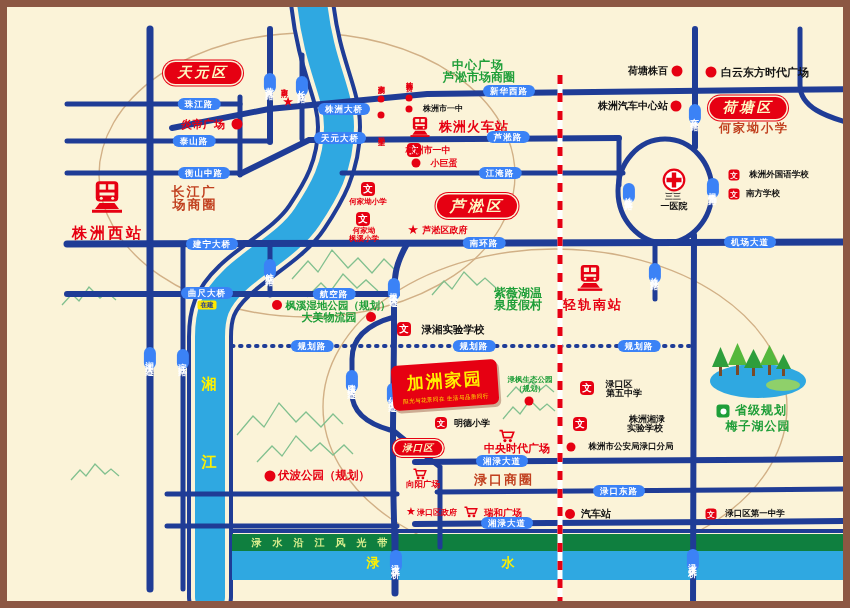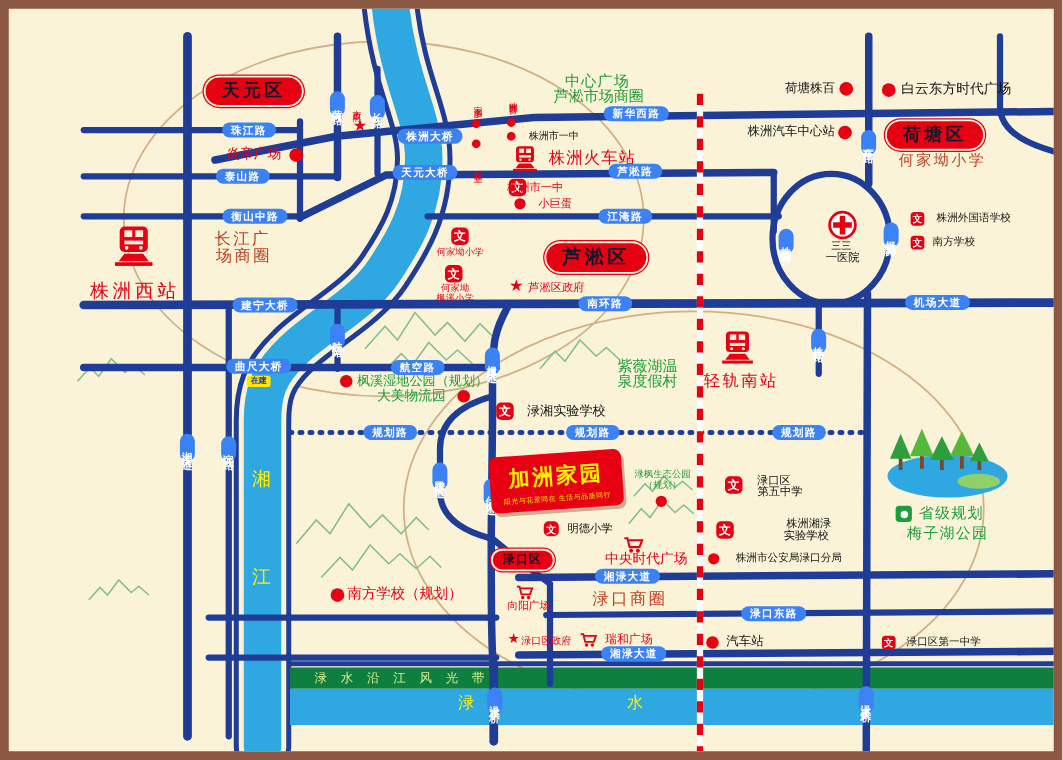--- a/index.html
+++ b/index.html
@@ -1,37 +1,37 @@
 <!DOCTYPE html>
 <html><head>
 <meta charset="utf-8">
 <style>
   html,body{margin:0;padding:0;background:#fff;}
   .frame{position:relative;width:850px;height:608px;box-sizing:border-box;
     border:7px solid #8C5743;background:#FBF3D8;overflow:hidden;
     font-family:"Liberation Sans","DejaVu Sans",sans-serif;}
   .gfx{position:absolute;left:0;top:0;}
   .txt{position:absolute;transform:translate(-50%,-50%);white-space:nowrap;
-    font-weight:normal;line-height:1.15;z-index:3;}
+    font-weight:bold;line-height:1.15;z-index:3;}
   .vert{writing-mode:vertical-rl;letter-spacing:1px;}
   .red{color:#E60012;}
   .green{color:#1E9E38;}
   .blk{color:#111111;}
   .biz{color:#C1401F;letter-spacing:2px;}
   .yel{color:#FFF100;}
   .belt{color:#D9EE8E;letter-spacing:11px;}
   .road{position:absolute;transform:translate(-50%,-50%);background:#3b82f6;color:#ffffff;
     font-size:8.5px;font-weight:bold;padding:1px 7px;border-radius:9px;white-space:nowrap;
     letter-spacing:1px;z-index:4;line-height:1.2;}
   .road.v{writing-mode:vertical-rl;padding:7px 1px;letter-spacing:2px;}
   .tag{position:absolute;transform:translate(-50%,-50%);background:#FFE800;color:#1F3C96;
     font-size:6.5px;font-weight:bold;padding:0 3px;border-radius:2px;z-index:4;}
-  .pill{position:absolute;transform:translate(-50%,-50%);background:#E60012;color:#0f172a;
+  .pill{position:absolute;transform:translate(-50%,-50%);background:#E60012;color:#fef9c3;
     font-weight:bold;font-size:14px;letter-spacing:3px;padding:2px 13px;border-radius:14px;
-    box-shadow:0 0 0 1.5px #FBF3D8,0 0 0 2.5px #E60012;z-index:5;}
+    box-shadow:0 0 0 1.5px #FBF3D8,0 0 0 2.5px #E60012;z-index:5;font-style:italic;}
   .pill.big{font-size:15px;}
   .pill.sm{font-size:9.5px;letter-spacing:1px;padding:1px 8px;}
   .dot{position:absolute;transform:translate(-50%,-50%);background:#E60012;border-radius:50%;
     width:11px;height:11px;z-index:3;}
   .dot.sm{width:7px;height:7px;}
   .sch{position:absolute;transform:translate(-50%,-50%);width:14px;height:14px;background:#E60012;
     border-radius:4px;color:#fff;font-size:9.5px;font-weight:bold;display:flex;align-items:center;
     justify-content:center;z-index:3;}
   .sch.sm{width:11px;height:11px;font-size:7.5px;border-radius:3px;}
   .star{position:absolute;transform:translate(-50%,-50%);color:#E60012;font-size:13px;z-index:3;}
@@ -290,21 +290,21 @@
   <div class="sch" style="left:434px;top:416px;width:12px;height:12px;font-size:8px">文</div>
   <div class="txt blk" style="left:465px;top:416px;font-size:9px">明德小学</div>
   <span class="icn" style="left:500px;top:429px"><svg viewBox="0 0 20 18" width="17" height="15">
         <path d="M1,2.5 H4 L6,11 H15.5 L18,4.5 H5.5" fill="none" stroke="#E60012" stroke-width="2"></path>
         <circle cx="7.5" cy="14.5" r="1.9" fill="#E60012"></circle>
         <circle cx="14" cy="14.5" r="1.9" fill="#E60012"></circle>
       </svg></span>
   <div class="txt red" style="left:510px;top:441px;font-size:11px">中央时代广场</div>
 
   <div class="dot" style="left:263px;top:469px"></div>
-  <div class="txt red" style="left:317px;top:469px;font-size:11.5px">南方学校（规划）</div>
+  <div class="txt red" style="left:317px;top:469px;font-size:11.5px">伏波公园（规划）</div>
   <div class="txt biz" style="left:497px;top:473px;font-size:13px">渌口商圈</div>
   <span class="icn" style="left:413px;top:467px"><svg viewBox="0 0 20 18" width="15" height="13">
         <path d="M1,2.5 H4 L6,11 H15.5 L18,4.5 H5.5" fill="none" stroke="#E60012" stroke-width="2"></path>
         <circle cx="7.5" cy="14.5" r="1.9" fill="#E60012"></circle>
         <circle cx="14" cy="14.5" r="1.9" fill="#E60012"></circle>
       </svg></span>
   <div class="txt red" style="left:416px;top:478px;font-size:8.5px">向阳广场</div>
   <span class="star" style="left:404px;top:504px;font-size:11px">★</span>
   <div class="txt red" style="left:430px;top:506px;font-size:8px">渌口区政府</div>
   <span class="icn" style="left:464px;top:505px"><svg viewBox="0 0 20 18" width="15" height="13">

